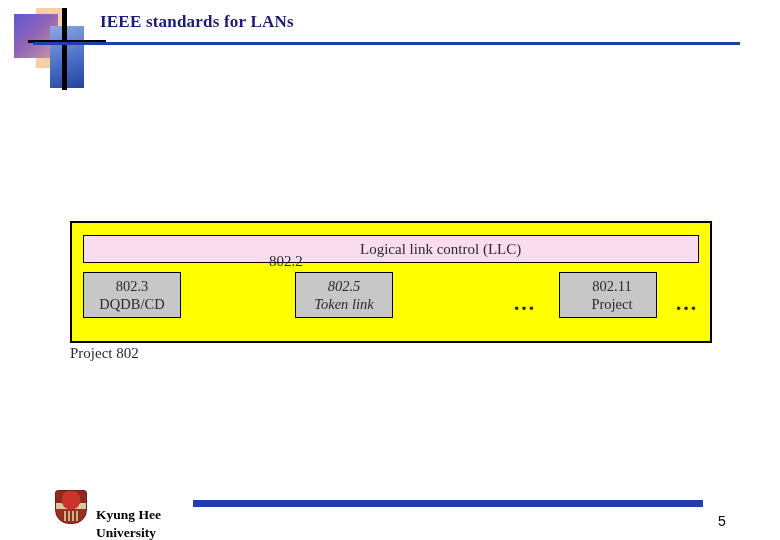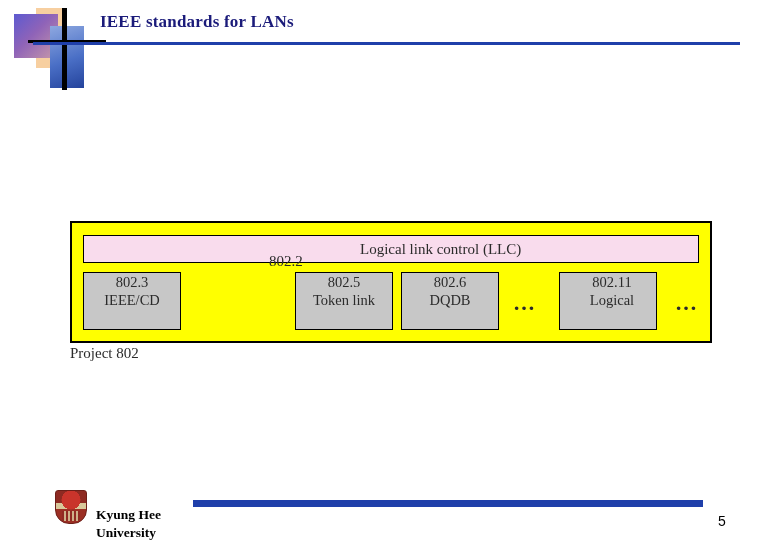--- a/index.html
+++ b/index.html
@@ -124,27 +124,28 @@
   .mac-row {
     position: absolute;
     left: 11px;
     top: 49px;
     width: 620px;
     height: 58px;
   }
   .mac-box {
     position: absolute;
     top: 0;
-    height: 58px;
+    height: 46px;
     background: #c7c7c7;
     border: 1px solid #000000;
     box-sizing: border-box;
     display: flex;
     flex-direction: column;
     align-items: center;
+    justify-content: center;
     font-size: 14.5px;
     color: #2b2b2b;
     line-height: 1.25;
   }
   .mac-box .l1 { display: block; }
   .mac-box .l2 { display: block; }
 
   .dots {
     position: absolute;
     top: 18px;
@@ -240,36 +241,32 @@
 <div id="diagram">
 
   <div id="llc-bar">
     <span class="llc-num">802.2</span>
     <span class="llc-text">Logical link control (LLC)</span>
   </div>
 
   <div class="mac-row">
     <div class="mac-box" style="left:0px; width:98px;">
       <span class="l1">802.3</span>
-      <span class="l2">IEEE/CD</span>
+      <span class="l2">DQDB/CD</span>
     </div>
-    <div class="mac-box" style="left:212px; width:98px;">
+    <div class="mac-box" style="left:212px; width:98px;font-style:italic;">
       <span class="l1">802.5</span>
       <span class="l2">Token link</span>
     </div>
-    <div class="mac-box" style="left:318px; width:98px;">
-      <span class="l1">802.6</span>
-      <span class="l2">DQDB</span>
-    </div>
 
     <div class="dots" style="left:430px;">…</div>
 
     <div class="mac-box" style="left:476px; width:98px;padding-left:8px;">
       <span class="l1">802.11</span>
-      <span class="l2">Logical</span>
+      <span class="l2">Project</span>
     </div>
 
     <div class="dots" style="left:592px;">…</div>
   </div>
 </div>
 
 <div id="project-label">Project 802</div>
 
 <div id="logo">
   <div class="crest"></div>

